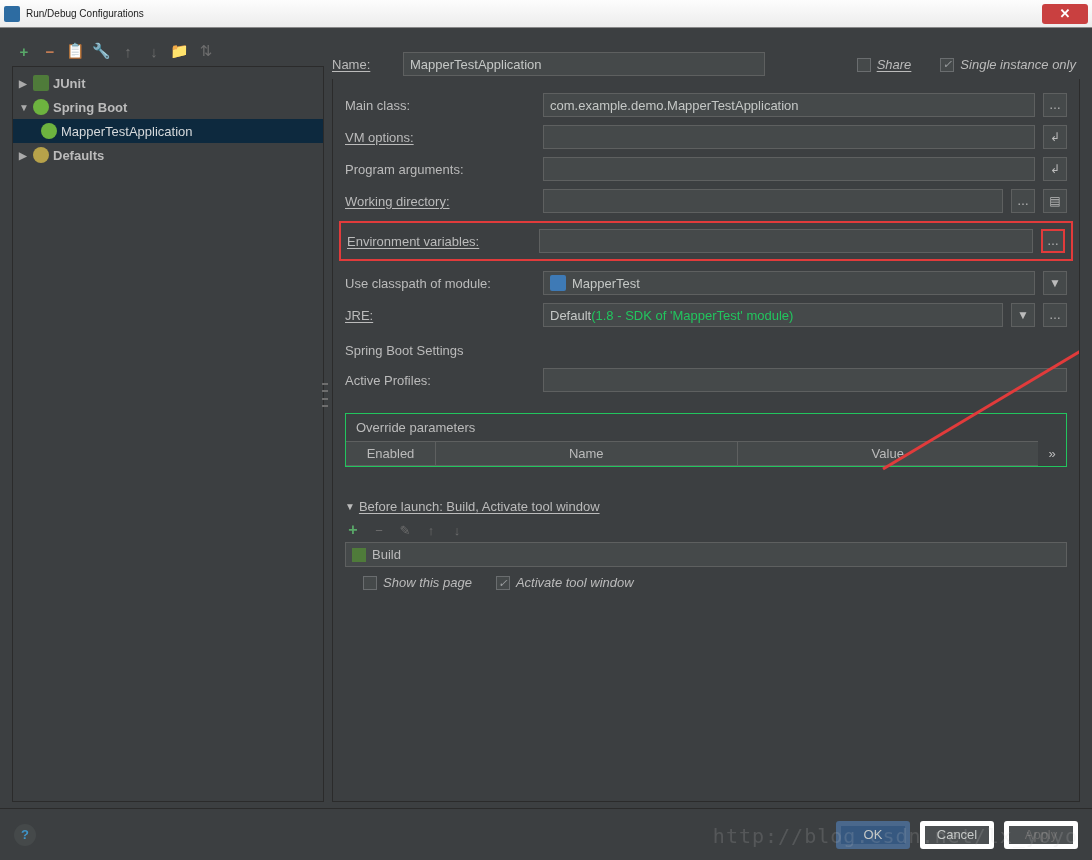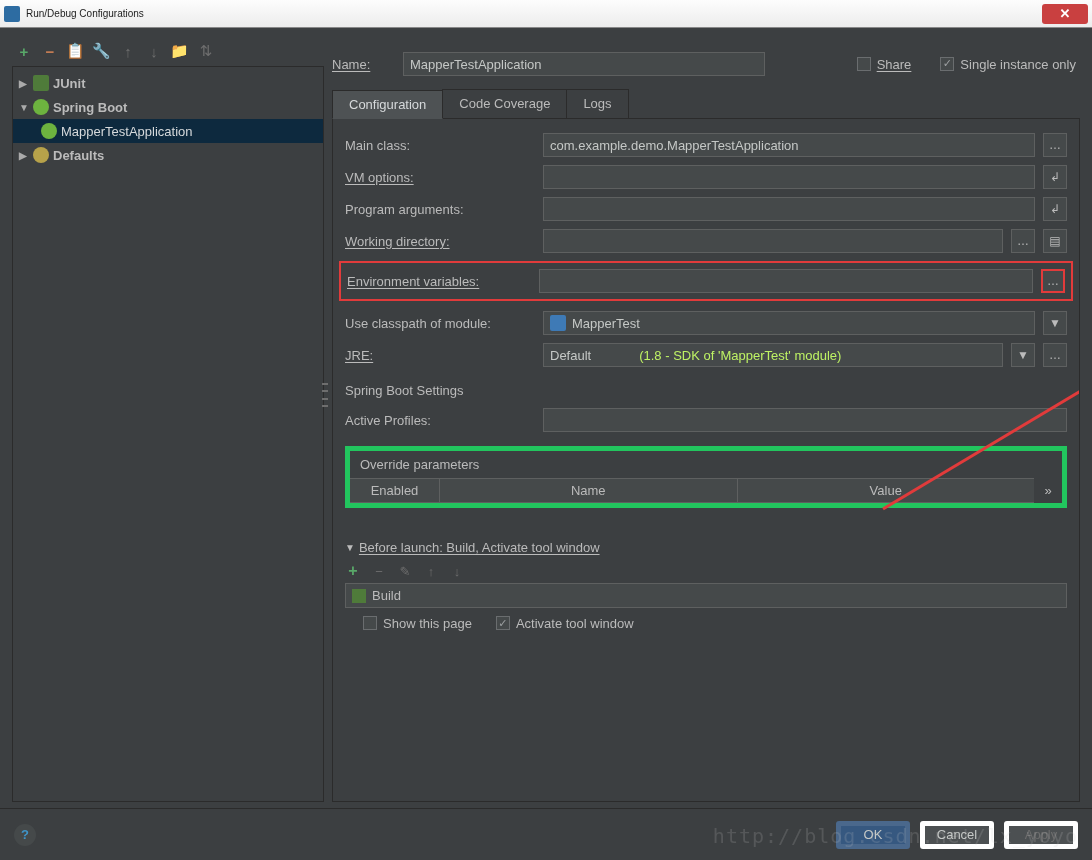--- a/index.html
+++ b/index.html
@@ -30,44 +30,44 @@
 .tree-row .ricon { width:16px; height:16px; display:inline-block;}
 .ricon.junit { background:#4f7b3a; border-radius:2px; position:relative;}
 .ricon.springboot { background:#6db33f; border-radius:8px;}
 .ricon.app { background:#6db33f; border-radius:8px;}
 .ricon.defaults { background:#b7a24a; border-radius:8px;}
 
 .rightpane { flex:1; display:flex; flex-direction:column; }
 .namerow { display:flex; align-items:center; height:30px; gap:13px; padding-right:4px;margin-top:11px;}
 .namerow .lbl { color:#bbb; width:58px; text-decoration:underline; text-underline-offset:2px;}
 .namerow input { flex:0 0 362px; height:24px; background:#45494a; border:1px solid #5e6060; color:#c5c8c6; padding:0 6px;}
-.chk { display:flex; align-items:flex-start; gap:6px; color:#bbb;}
+.chk { display:flex; align-items:flex-end; gap:6px; color:#bbb;font-style:italic;}
 .chk .box { width:14px; height:14px; border:1px solid #6a6d6f; background:#45494a; display:flex; align-items:center; justify-content:center; color:#bbb; font-size:11px;}
 .chk .box.checked::after { content:"✓"; color:#9da0a2;}
 
 .tabs { display:flex; margin-top:10px; border-bottom:1px solid #2b2b2b;}
 .tab { padding:6px 16px; color:#bbb; background:#3c3f41; border:1px solid #2b2b2b; border-bottom:none; margin-right:-1px; cursor:default;}
 .tab.active { background:#4e5254; color:#d6d9db; border-bottom:1px solid #4e5254; position:relative; top:1px;}
 
 .formarea { flex:1; background:#3c3f41; border:1px solid #2b2b2b; border-top:none; padding:10px 12px 12px 12px; overflow:auto;}
 .frow { display:flex; align-items:center; min-height:32px; gap:8px;}
 .frow .flabel { width:190px; color:#bbb;}
 .frow .flabel.u { text-decoration:underline; text-underline-offset:2px;}
 .field { flex:1; height:24px; background:#45494a; border:1px solid #5e6060; color:#c5c8c6; padding:0 6px; display:flex; align-items:center;}
 .btn-sm { width:24px; height:24px; background:#45494a; border:1px solid #5e6060; color:#bbb; display:flex; align-items:center; justify-content:center; font-size:12px; cursor:default;}
-.field .hint { color:#bef264;padding-left:48px;}
+.field .hint { color:#22c55e;}
 .modfield .modicon{ width:16px;height:16px;background:#3e7ab6;margin-right:6px;border-radius:2px;}
 
 .highlight-box { border:2px solid #e13b3b; padding:4px 6px; margin:4px -6px;}
 .arrow-svg { position:absolute; pointer-events:none;}
 
 .section-title { color:#bbb; margin:12px 0 6px 0;}
 .checkrow { display:flex; gap:22px; margin:6px 0 10px 18px; flex-wrap:wrap;}
 
-.override { border:5px solid #22c55e; margin-top:10px;}
+.override { border:1px solid #22c55e; margin-top:17px;}
 .override .ohdr{ padding:6px 10px; color:#bbb;}
 .override .ocols{ display:flex; background:#45494a; border-top:1px solid #5e6060; border-bottom:1px solid #5e6060;}
 .override .ocol{ flex:1; text-align:center; padding:4px; color:#bbb; border-right:1px solid #5e6060;}
 .override .ocol:first-child{ flex:0 0 90px;}
 .override .ocol:last-child{ border-right:none;}
 .override .expand{ width:28px; display:flex;align-items:center;justify-content:center;color:#bbb;}
 .override .obody{ text-align:center; color:#8a8d8f; padding:0 0 2px 0; height:14px; overflow:hidden;}
 
 .before { margin-top:32px;}
 .before .bhdr{ color:#bbb; display:flex; align-items:center; gap:4px;}
@@ -145,25 +145,20 @@
         <label class="chk">
           <span class="box"></span>
           <span style="text-decoration:underline;text-underline-offset:2px;">Share</span>
         </label>
         <label class="chk" style="margin-left:16px;">
           <span class="box checked"></span>
           <span>Single instance only</span>
         </label>
       </div>
 
-      <div class="tabs">
-        <div class="tab active">Configuration</div>
-        <div class="tab">Code Coverage</div>
-        <div class="tab">Logs</div>
-      </div>
 
       <div class="formarea" style="position:relative;">
         <div class="frow">
           <span class="flabel">Main class:</span>
           <div class="field">
               <span>com.example.demo.MapperTestApplication</span>
             </div>
           <div class="btn-sm">…</div>
         </div>
         <div class="frow">

